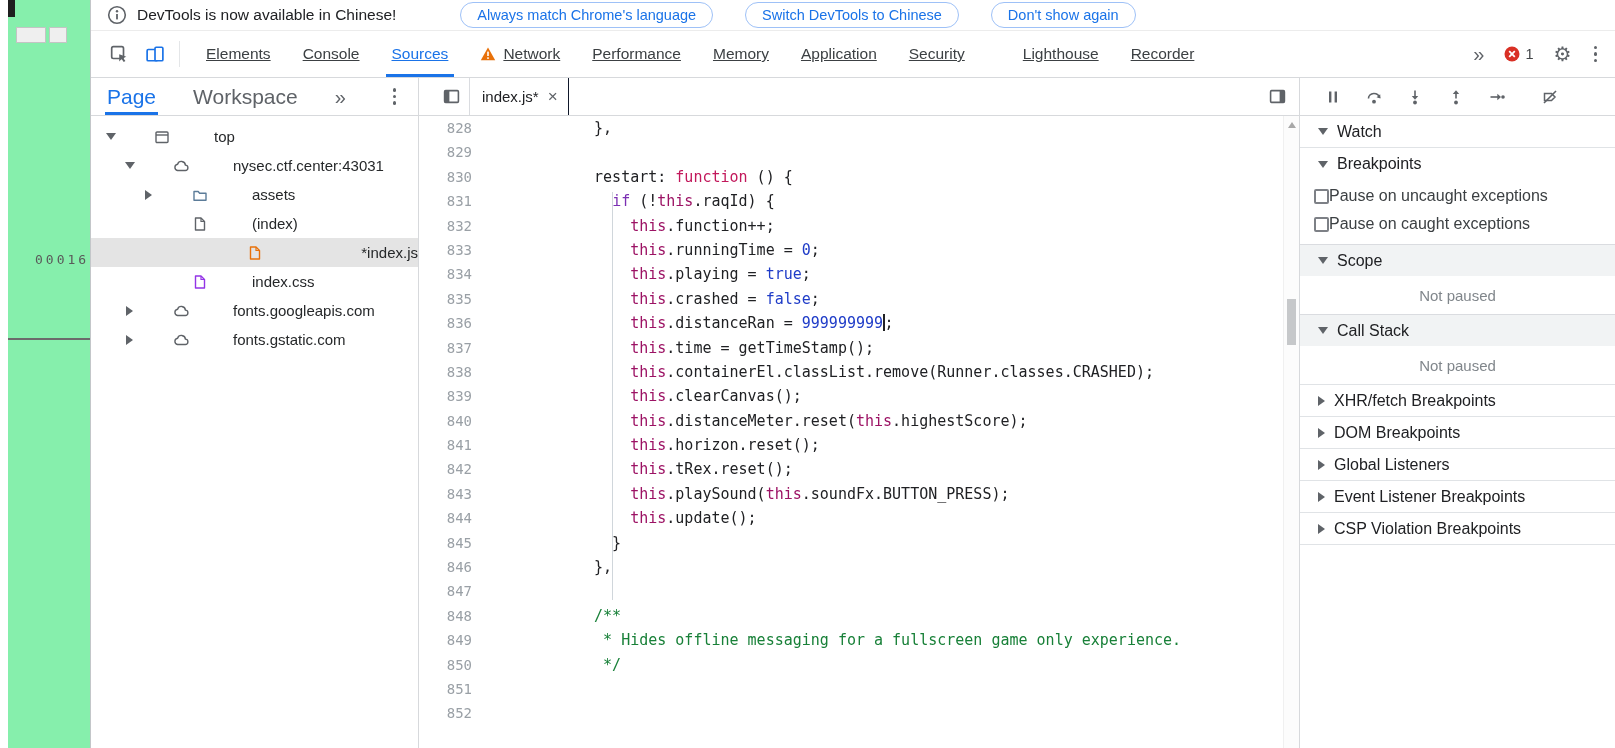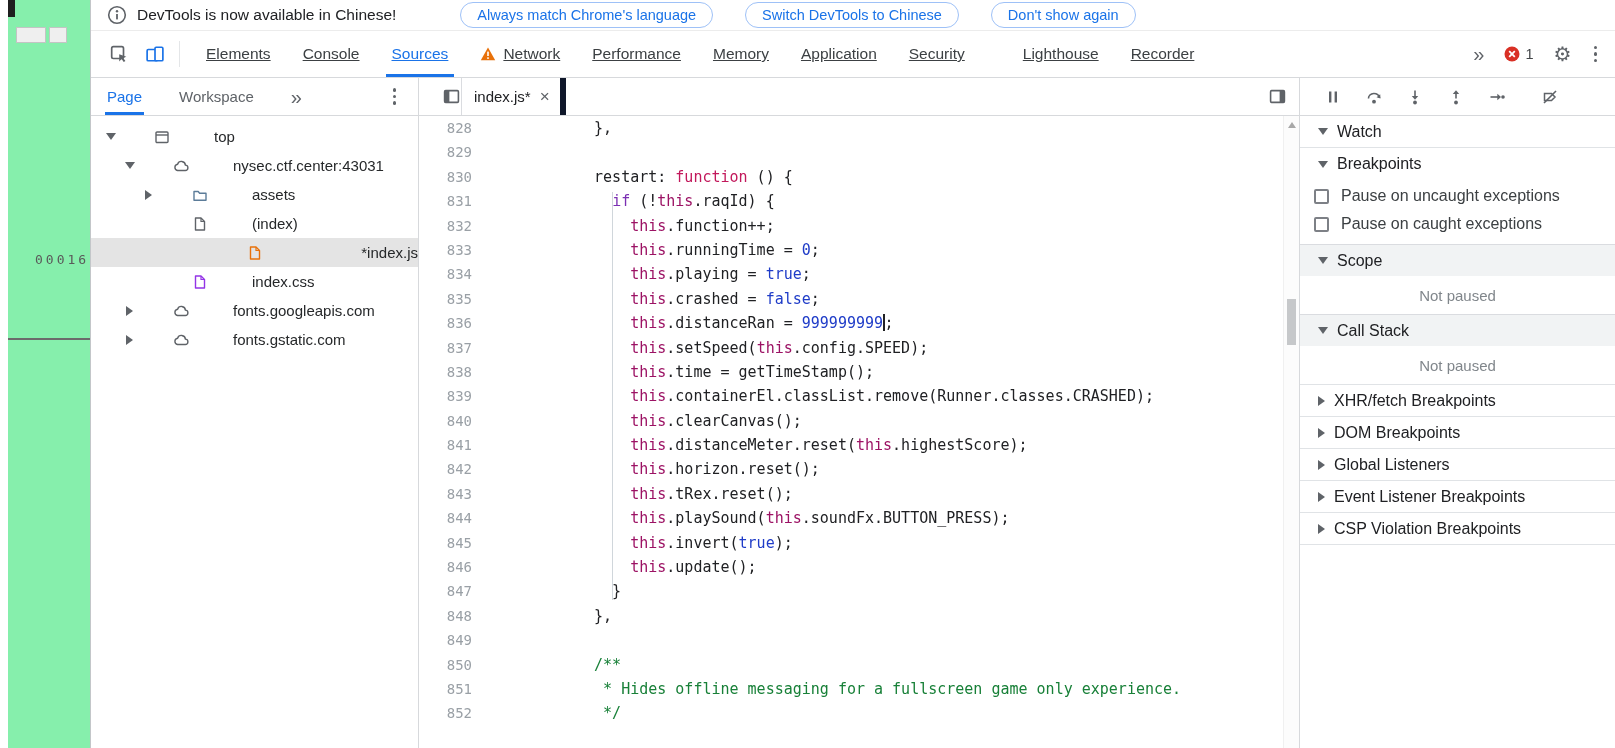--- a/index.html
+++ b/index.html
@@ -55,39 +55,39 @@
 
   
   .panels { flex:1; display:flex; min-height:0; }
   .pane-head { height:38px; flex:0 0 38px; display:flex; align-items:center; border-bottom:1px solid #d7d9dc; background:#fff; }
   .nav-pane { width:328px; flex:0 0 328px; border-right:1px solid #d7d9dc; display:flex; flex-direction:column; }
   .editor-pane { width:881px; flex:0 0 881px; border-right:1px solid #d7d9dc; display:flex; flex-direction:column; }
   .dbg-pane { flex:1; display:flex; flex-direction:column; min-width:0; }
 
   
   .nav-head { padding-left:16px; }
-  .nav-tab { font-size:15px; color:#5f6368; margin-right:37px; height:100%; display:flex; align-items:center;
+  .nav-tab { font-size:21px; color:#5f6368; margin-right:37px; height:100%; display:flex; align-items:center;
     position:relative; cursor:pointer; white-space:nowrap; }
   .nav-tab.active { color:#1a73e8; }
   .nav-tab.active::after { content:''; position:absolute; left:-2px; right:-2px; bottom:0; height:3px; background:#1a73e8; }
   .nav-dots { margin-left:auto; margin-right:20px; }
   .tree { flex:1; padding-top:6px; overflow:hidden; font-size:15px; color:#26282a; }
   .trow { height:29px; display:flex; align-items:center; cursor:pointer; white-space:nowrap;gap:34px; }
   .trow.selected { background:#e4e4e4; }
   .texp { width:15px; display:inline-flex; justify-content:center; flex:0 0 15px; }
   .ticon { width:20px; margin:0 6px 0 2px; display:inline-flex; align-items:center; flex:0 0 20px; }
   .tri { display:inline-block; width:0; height:0; }
   .tri.down { border-left:5px solid transparent; border-right:5px solid transparent; border-top:7px solid #5f6368; }
   .tri.right { border-top:5px solid transparent; border-bottom:5px solid transparent; border-left:7px solid #5f6368; }
 
   
   .ed-head { background:#fff; }
   .ed-toggle-left { margin-left:22px; }
-  .ed-tab { height:100%; display:flex; align-items:center; gap:9px; 
-    padding:0 10px 0 12px; border-left:1px solid #dadce0; border-right:6px solid #0f172a; cursor:pointer; }
+  .ed-tab { height:100%; display:flex; align-items:center; gap:9px; margin-left:8px;
+    padding:0 10px 0 12px; border-left:1px solid #dadce0; border-right:1px solid #0f172a; cursor:pointer; }
   .ed-tab-title { font-size:15px; color:#202124; white-space:nowrap; }
   .tab-close { font-size:17px; color:#5f6368; line-height:1; cursor:pointer; }
   .ed-toggle-right { margin-left:auto; margin-right:12px; }
   .ed-body { flex:1; position:relative; overflow:hidden; font-family:"DejaVu Sans Mono", monospace; background:#fff; }
   .gutter { position:absolute; left:0; top:0; width:85px; height:100%; }
   .gut-num { height:24.4px; line-height:24.4px; text-align:right; padding-right:32px;
     color:#9aa0a6; font-size:14px; cursor:pointer; }
   .code { position:absolute; left:85px; top:0; right:16px; height:100%; }
   .cline { height:24.4px; line-height:24.4px; padding-left:72px; font-size:15px; color:#202124;
     white-space:pre; cursor:text; }
@@ -107,21 +107,21 @@
   
   .dbg-head { padding-left:25px; display:flex; align-items:center; gap:25px; }
   .dbg-icon { width:16px; height:16px; display:inline-flex; cursor:pointer; }
   .dbg-icon.last { margin-left:12px; }
   .dbg-body { flex:1; overflow:hidden; font-size:16px; color:#202124; }
   .sec-row { height:32px; display:flex; align-items:center; gap:9px; padding-left:18px; cursor:pointer; white-space:nowrap; }
   .sec-row.watch { border-bottom:1px solid #e0e3e6; }
   .sec-row.gray { background:#f1f3f4; border-top:1px solid #dadce0; }
   .sec-row.bordered { border-bottom:1px solid #e0e3e6; }
   .bp-rows { padding:2px 0 6px; }
-  .bp-row { height:28px; display:flex; align-items:center; gap:12px; padding-left:14px; cursor:pointer; white-space:nowrap; }
+  .bp-row { height:28px; display:flex; align-items:center; padding-left:14px; cursor:pointer; white-space:nowrap; }
   .cbox { width:15px; height:15px; border:2px solid #7d8086; border-radius:2px; background:#fff; flex:0 0 15px; }
   .bp-label { font-size:16px; color:#3c4043; }
   .not-paused { height:38px; display:flex; align-items:center; justify-content:center; color:#80868b; font-size:15px; }
 </style>
 </head>
 <body>
 
 <div class="page-strip">
   <div class="ps-black"></div>
   <div class="ps-box ps-box1"></div>
@@ -372,29 +372,27 @@
         <div class="code">
             <div class="cline"><span>  },</span></div>
             <div class="cline"></div>
             <div class="cline"><span>  restart: </span><span class="tk-fn">function</span><span> () {</span></div>
             <div class="cline"><span>    </span><span class="tk-kw">if</span><span> (!</span><span class="tk-ths">this</span><span>.raqId) {</span></div>
             <div class="cline"><span>      </span><span class="tk-ths">this</span><span>.function++;</span></div>
             <div class="cline"><span>      </span><span class="tk-ths">this</span><span>.runningTime = </span><span class="tk-num">0</span><span>;</span></div>
             <div class="cline"><span>      </span><span class="tk-ths">this</span><span>.playing = </span><span class="tk-bool">true</span><span>;</span></div>
             <div class="cline"><span>      </span><span class="tk-ths">this</span><span>.crashed = </span><span class="tk-bool">false</span><span>;</span></div>
             <div class="cline"><span>      </span><span class="tk-ths">this</span><span>.distanceRan = </span><span class="tk-num">999999999</span><span class="caret"></span><span>;</span></div>
-            <div class="cline"><span>      </span><span class="tk-ths">this</span><span>.setSpeed(</span><span class="tk-ths">this</span><span>.config.SPEED);</span></div>
             <div class="cline"><span>      </span><span class="tk-ths">this</span><span>.time = getTimeStamp();</span></div>
             <div class="cline"><span>      </span><span class="tk-ths">this</span><span>.containerEl.classList.remove(Runner.classes.CRASHED);</span></div>
             <div class="cline"><span>      </span><span class="tk-ths">this</span><span>.clearCanvas();</span></div>
             <div class="cline"><span>      </span><span class="tk-ths">this</span><span>.distanceMeter.reset(</span><span class="tk-ths">this</span><span>.highestScore);</span></div>
             <div class="cline"><span>      </span><span class="tk-ths">this</span><span>.horizon.reset();</span></div>
             <div class="cline"><span>      </span><span class="tk-ths">this</span><span>.tRex.reset();</span></div>
             <div class="cline"><span>      </span><span class="tk-ths">this</span><span>.playSound(</span><span class="tk-ths">this</span><span>.soundFx.BUTTON_PRESS);</span></div>
-            <div class="cline"><span>      </span><span class="tk-ths">this</span><span>.invert(</span><span class="tk-bool">true</span><span>);</span></div>
             <div class="cline"><span>      </span><span class="tk-ths">this</span><span>.update();</span></div>
             <div class="cline"><span>    }</span></div>
             <div class="cline"><span>  },</span></div>
             <div class="cline"></div>
             <div class="cline"><span class="tk-cmt">  /**</span></div>
             <div class="cline"><span class="tk-cmt">   * Hides offline messaging for a fullscreen game only experience.</span></div>
             <div class="cline"><span class="tk-cmt">   */</span></div>
           </div>
         <div class="indent-guide"></div>
         <div class="sb">

